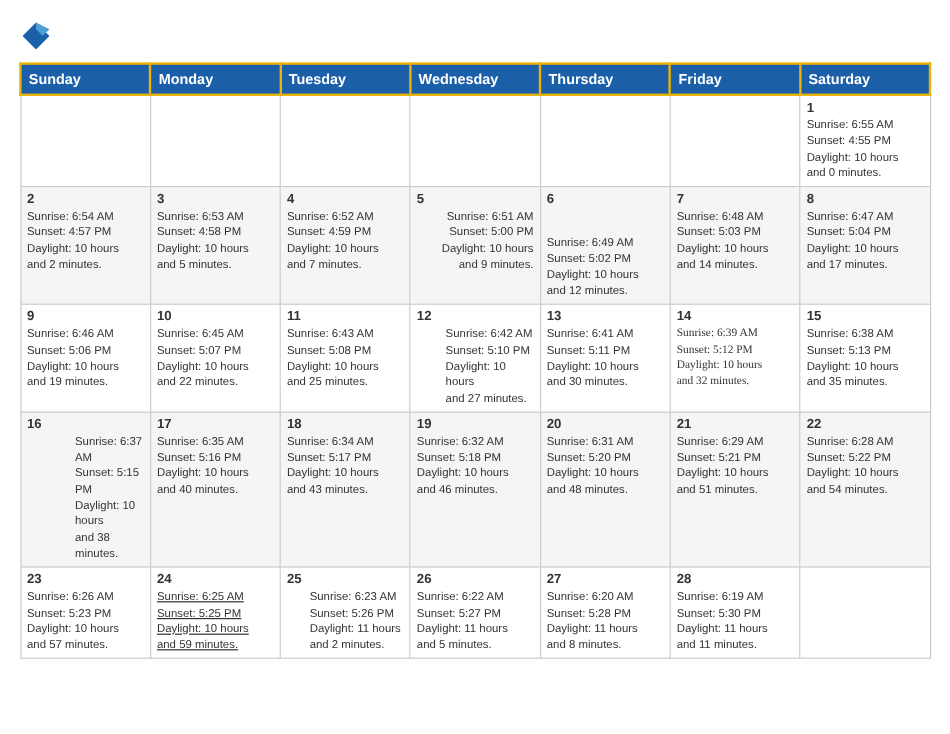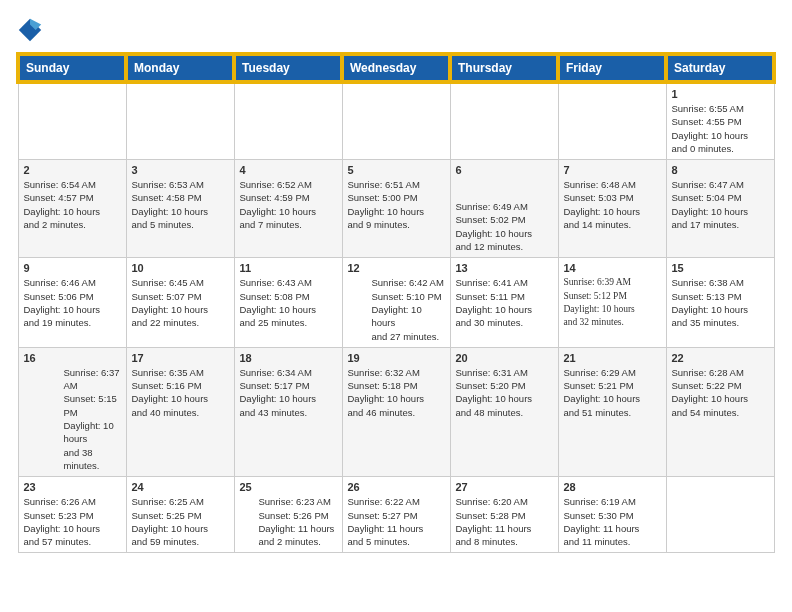--- a/index.html
+++ b/index.html
@@ -50,21 +50,21 @@
       border-collapse: collapse;
       border: 1px solid #ccc;
     }
     .calendar th {
       background-color: #1a5fa8;
       color: #fff;
       font-size: 12px;
       font-weight: bold;
       padding: 5px 6px;
       text-align: left;
-      border: 4px solid #eab308;
+      border: 2px solid #eab308;
     }
     .calendar td {
       vertical-align: top;
       padding: 4px 5px;
       border: 1px solid #ccc;
       width: calc(100% / 7);
       min-height: 80px;
       font-size: 10px;
       color: #333;
       background: #fff;
@@ -155,21 +155,21 @@
         </td>
         <td>
           <span class="day-number">4</span>
           <div class="day-info" style="white-space: pre-line;">Sunrise: 6:52 AM
 Sunset: 4:59 PM
 Daylight: 10 hours
 and 7 minutes.</div>
         </td>
         <td>
           <span class="day-number">5</span>
-          <div class="day-info" style="white-space: pre-line;">Sunrise: 6:51 AM
+          <div class="day-info" style="white-space: pre-line; text-align: right;">Sunrise: 6:51 AM
 Sunset: 5:00 PM
 Daylight: 10 hours
 and 9 minutes.</div>
         </td>
         <td>
           <span class="day-number">6</span>
           <div class="day-info" style="white-space: pre-line; margin-top: 24px;">Sunrise: 6:49 AM
 Sunset: 5:02 PM
 Daylight: 10 hours
 and 12 minutes.</div>
@@ -294,21 +294,21 @@
       <tr>
         <td>
           <span class="day-number">23</span>
           <div class="day-info" style="white-space: pre-line;">Sunrise: 6:26 AM
 Sunset: 5:23 PM
 Daylight: 10 hours
 and 57 minutes.</div>
         </td>
         <td>
           <span class="day-number">24</span>
-          <div class="day-info" style="white-space: pre-line;">Sunrise: 6:25 AM
+          <div class="day-info" style="white-space: pre-line; text-decoration: underline;">Sunrise: 6:25 AM
 Sunset: 5:25 PM
 Daylight: 10 hours
 and 59 minutes.</div>
         </td>
         <td>
           <span class="day-number">25</span>
           <div class="day-info" style="white-space: pre-line; margin-left: 19px;">Sunrise: 6:23 AM
 Sunset: 5:26 PM
 Daylight: 11 hours
 and 2 minutes.</div>

